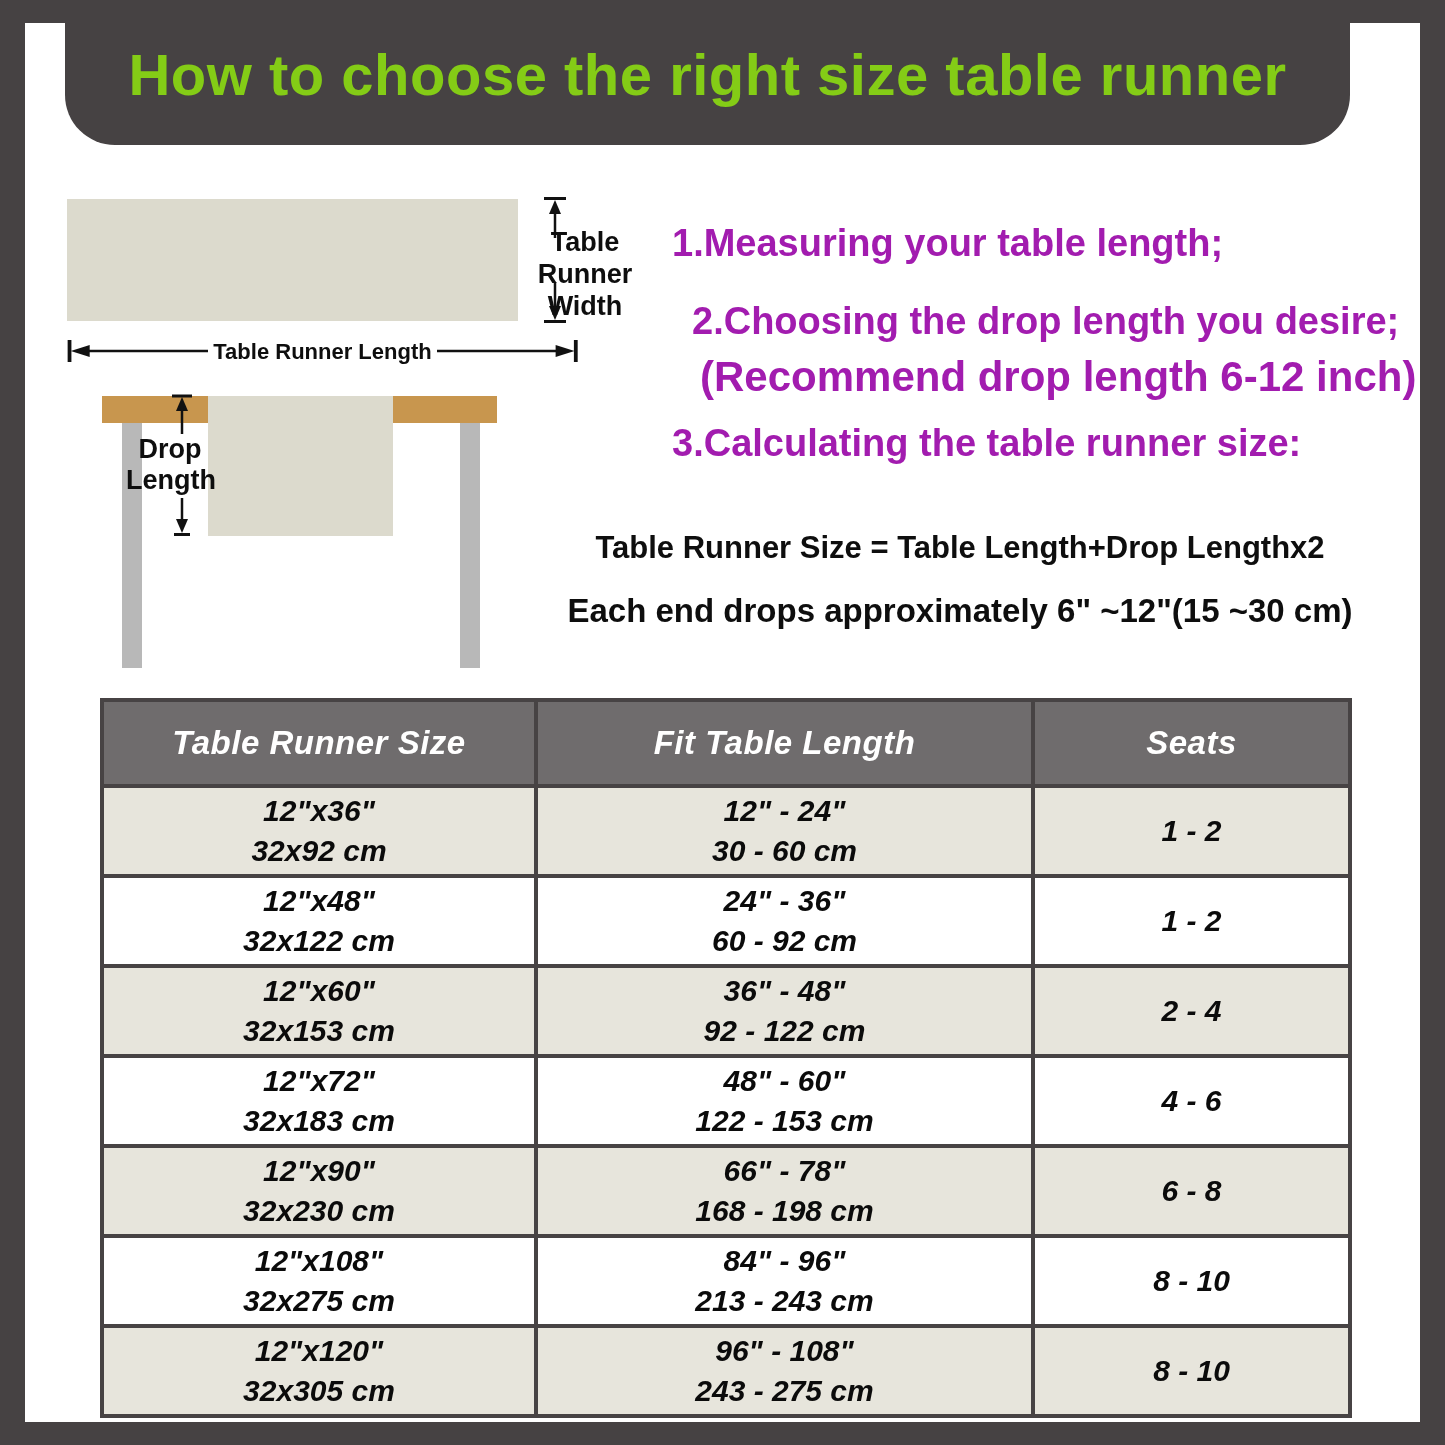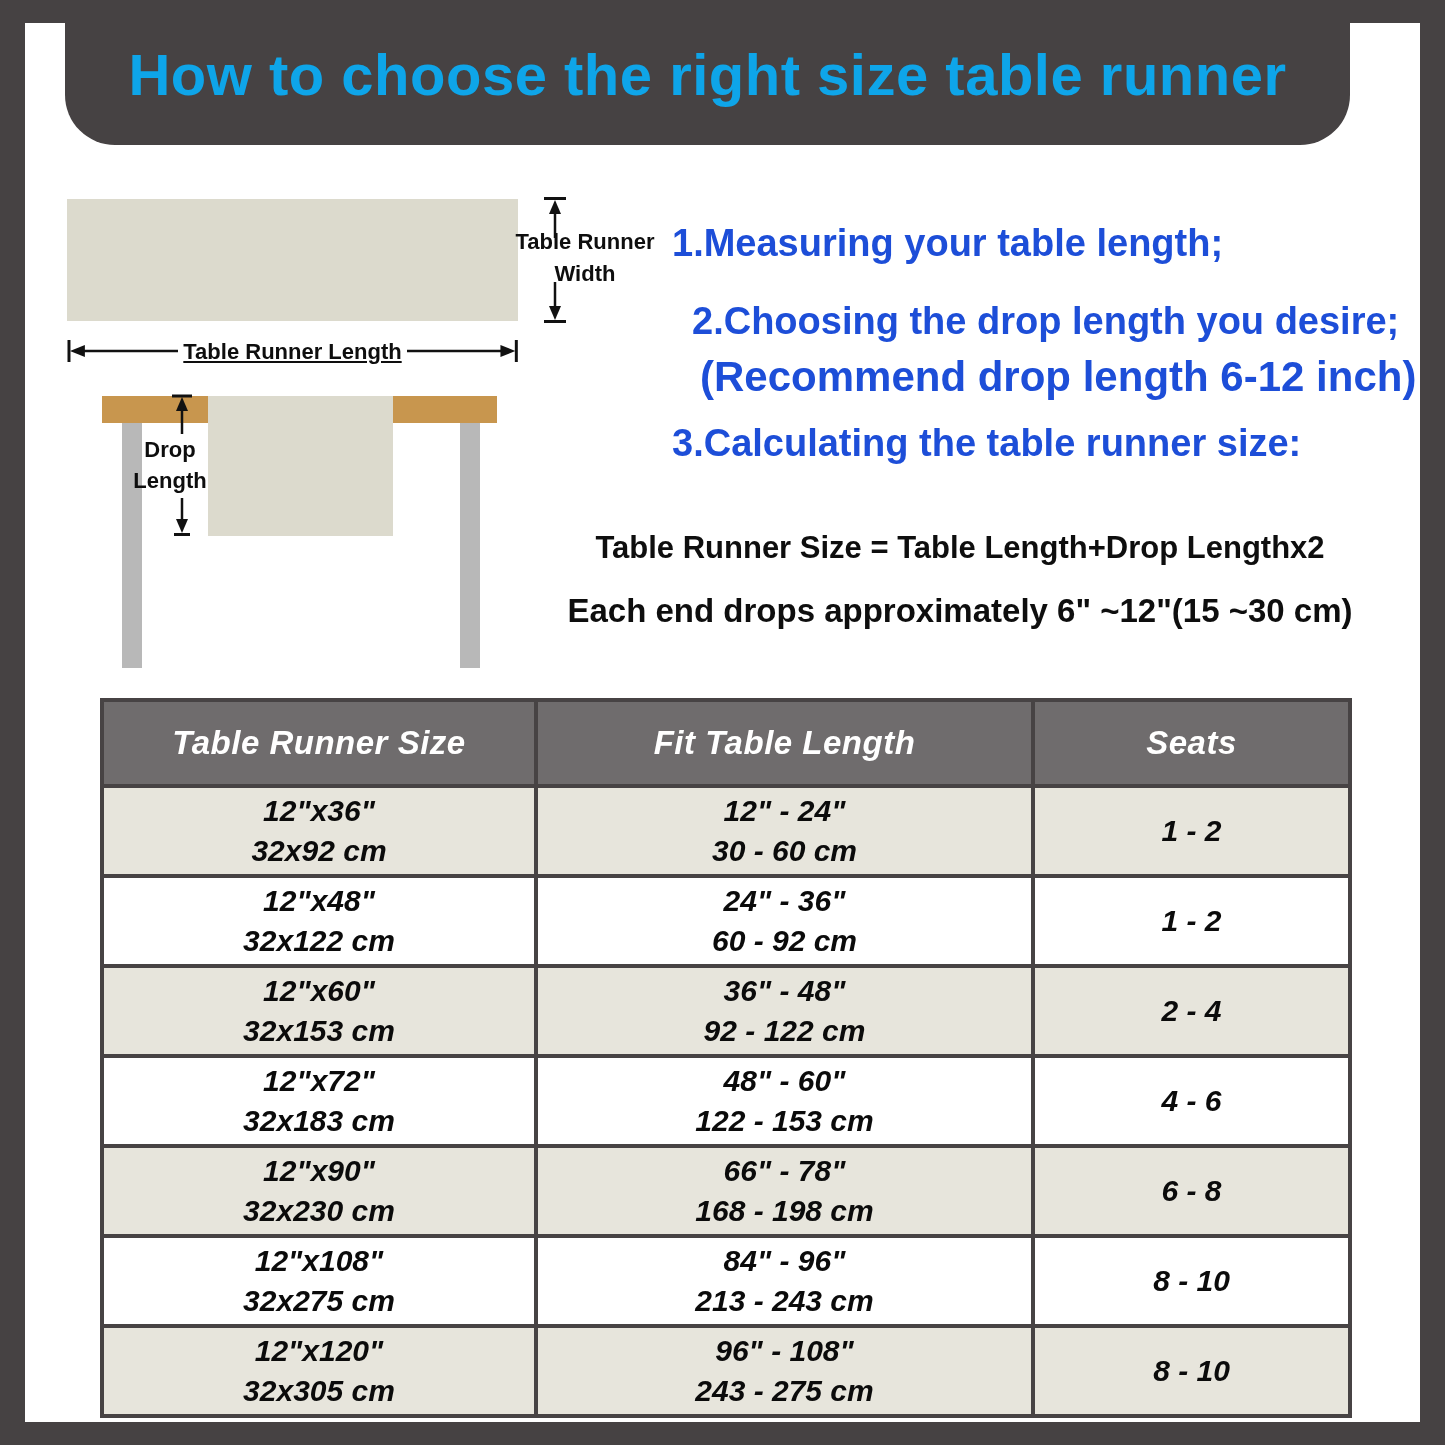--- a/index.html
+++ b/index.html
@@ -15,43 +15,43 @@
   .frame-left   { left:0; top:0; width:25px; height:1445px; }
   .frame-right  { left:1420px; top:0; width:25px; height:1445px; }
 
   
   .header-bar {
     position:absolute; left:65px; top:0; width:1285px; height:145px;
     background:var(--frame,#464243); border-radius:0 0 50px 50px;
     display:flex; align-items:center; justify-content:center;
   }
   .header-bar .title {
-    color:#0ea5e9; font-size:58px; white-space:nowrap; letter-spacing:0.5px; margin-top:4px;
+    color:#84cc16; font-size:58px; white-space:nowrap; letter-spacing:0.5px; margin-top:4px;
   }
 
   
   .runner-top  { position:absolute; left:67px; top:199px; width:451px; height:122px; background:var(--runner,#dcdacd); }
-  .dim-label   { position:absolute; text-align:center; font-size:22px; line-height:32px; color:#0e0e0e; }
+  .dim-label   { position:absolute; text-align:center; font-size:27px; line-height:32px; color:#0e0e0e; }
   .width-label { left:505px; top:226px; width:160px; }
   .drop-label  { left:126px; top:434px; width:88px; line-height:31px; }
-  .length-dim  { position:absolute; left:67px; top:336px; width:451px; height:30px; display:flex; align-items:center;text-decoration:underline; }
+  .length-dim  { position:absolute; left:67px; top:336px; width:511px; height:30px; display:flex; align-items:center; }
   .length-dim .dim-text { white-space:nowrap; font-size:22px; padding:0 5px; flex:0 0 auto; margin-top:2px; }
   .length-dim svg { flex:1 1 auto; height:24px; }
   .dim-svg { position:absolute; }
   .width-arrow { left:540px; top:196px; }
   .drop-arrow  { left:170px; top:394px; }
 
   .tabletop  { position:absolute; left:102px; top:396px; width:395px; height:27px; background:var(--wood,#c8964e); }
   .table-leg { position:absolute; top:423px; width:20px; height:245px; background:var(--leg,#b8b8b8); }
   .leg-left  { left:122px; }
   .leg-right { left:460px; }
   .runner-drape { position:absolute; left:208px; top:396px; width:185px; height:140px; background:var(--runner,#dcdacd); }
 
   
-  .step { position:absolute; font-size:38px; white-space:nowrap; color:#1d4ed8; }
+  .step { position:absolute; font-size:38px; white-space:nowrap; color:#a21caf; }
   .step-1 { left:672px; top:222px; }
   .step-2 { left:692px; top:300px; }
   .step-2-note { left:700px; top:353px; font-size:42px; }
   .step-3 { left:672px; top:422px; }
   .formula   { position:absolute; left:490px; top:530px; width:940px; text-align:center; font-size:31px; white-space:nowrap; }
   .drop-note { position:absolute; left:490px; top:592px; width:940px; text-align:center; font-size:33px; white-space:nowrap; }
 
   
   .size-table {
     position:absolute; left:100px; top:698px; width:1248px;

